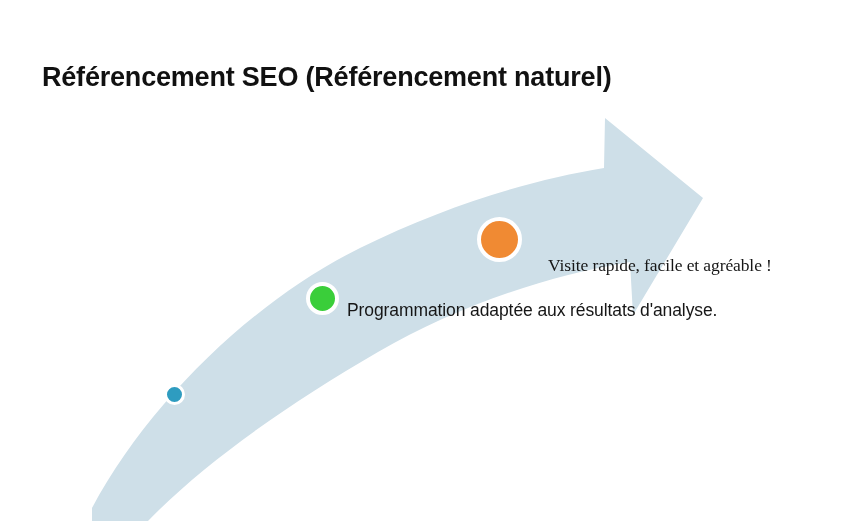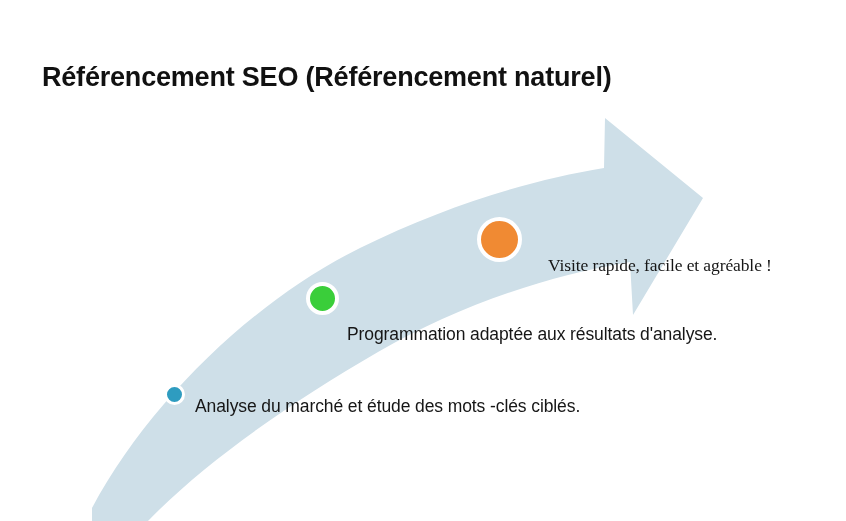--- a/index.html
+++ b/index.html
@@ -40,21 +40,21 @@
   }
   .step-label {
     position: absolute;
     font-size: 17.5px;
     color: #161616;
     white-space: nowrap;
     letter-spacing: -0.1px;
     font-family: "Liberation Sans", "DejaVu Sans", sans-serif;
   }
   #label-analyse { left: 195px; top: 396px; }
-  #label-programmation { left: 347px; top: 324px; }
+  #label-programmation { left: 347px; top: 300px; }
   #label-visite { left: 548px; top: 255px; font-family: Liberation Serif, serif; }
 
   .marker {
     position: absolute;
     border-radius: 50%;
     box-sizing: border-box;
   }
   #marker-analyse {
     left: 164px; top: 384px;
     width: 21px; height: 21px;
@@ -90,21 +90,20 @@
              L 630 262
              C 545 276, 455 307, 378 352
              C 290 403, 205 462, 148 521
              L 92 521
              Z"></path>
   </svg>
 
   <div class="page-title">Référencement SEO (Référencement naturel)</div>
 
   <div class="marker" id="marker-analyse" style="background: rgb(46, 156, 192);"></div>
-  <div class="step-label" id="label-analyse">Analyse du marché et étude des mots -clés ciblés.</div>
 
   <div class="marker" id="marker-programmation" style="background: rgb(58, 206, 58);"></div>
   <div class="step-label" id="label-programmation">Programmation adaptée aux résultats d'analyse.</div>
 
   <div class="marker" id="marker-visite" style="background: rgb(240, 138, 51);"></div>
   <div class="step-label" id="label-visite">Visite rapide, facile et agréable !</div>
 
 </div>
 
 </body></html>

